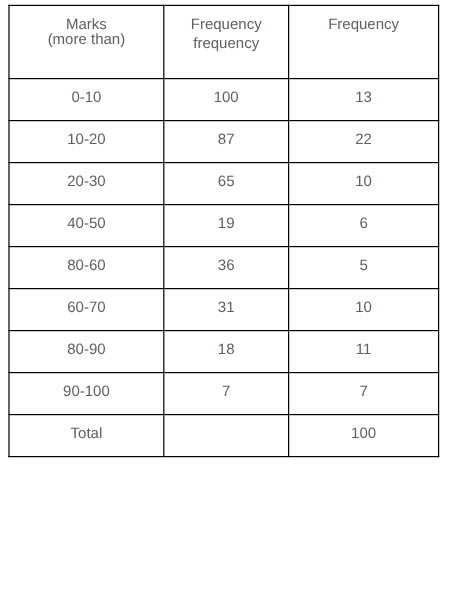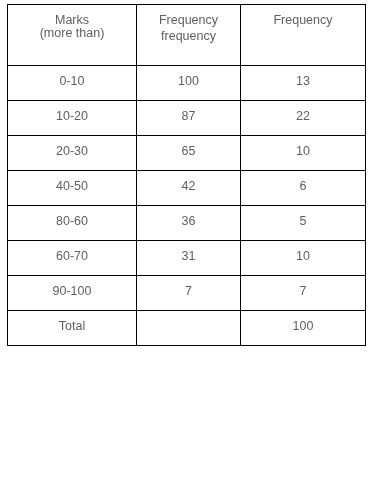--- a/index.html
+++ b/index.html
@@ -98,32 +98,37 @@
         <td>87</td>
         <td>22</td>
       </tr>
       <tr>
         <td>20-30</td>
         <td>65</td>
         <td>10</td>
       </tr>
       <tr>
         <td>40-50</td>
-        <td>42</td>
+        <td>19</td>
         <td>6</td>
       </tr>
       <tr>
         <td>80-60</td>
         <td>36</td>
         <td>5</td>
       </tr>
       <tr>
         <td>60-70</td>
         <td>31</td>
         <td>10</td>
+      </tr>
+      <tr>
+        <td>80-90</td>
+        <td>18</td>
+        <td>11</td>
       </tr>
       <tr>
         <td>90-100</td>
         <td>7</td>
         <td>7</td>
       </tr>
       <tr>
         <td>Total</td>
         <td class="empty-cell"></td>
         <td>100</td>

